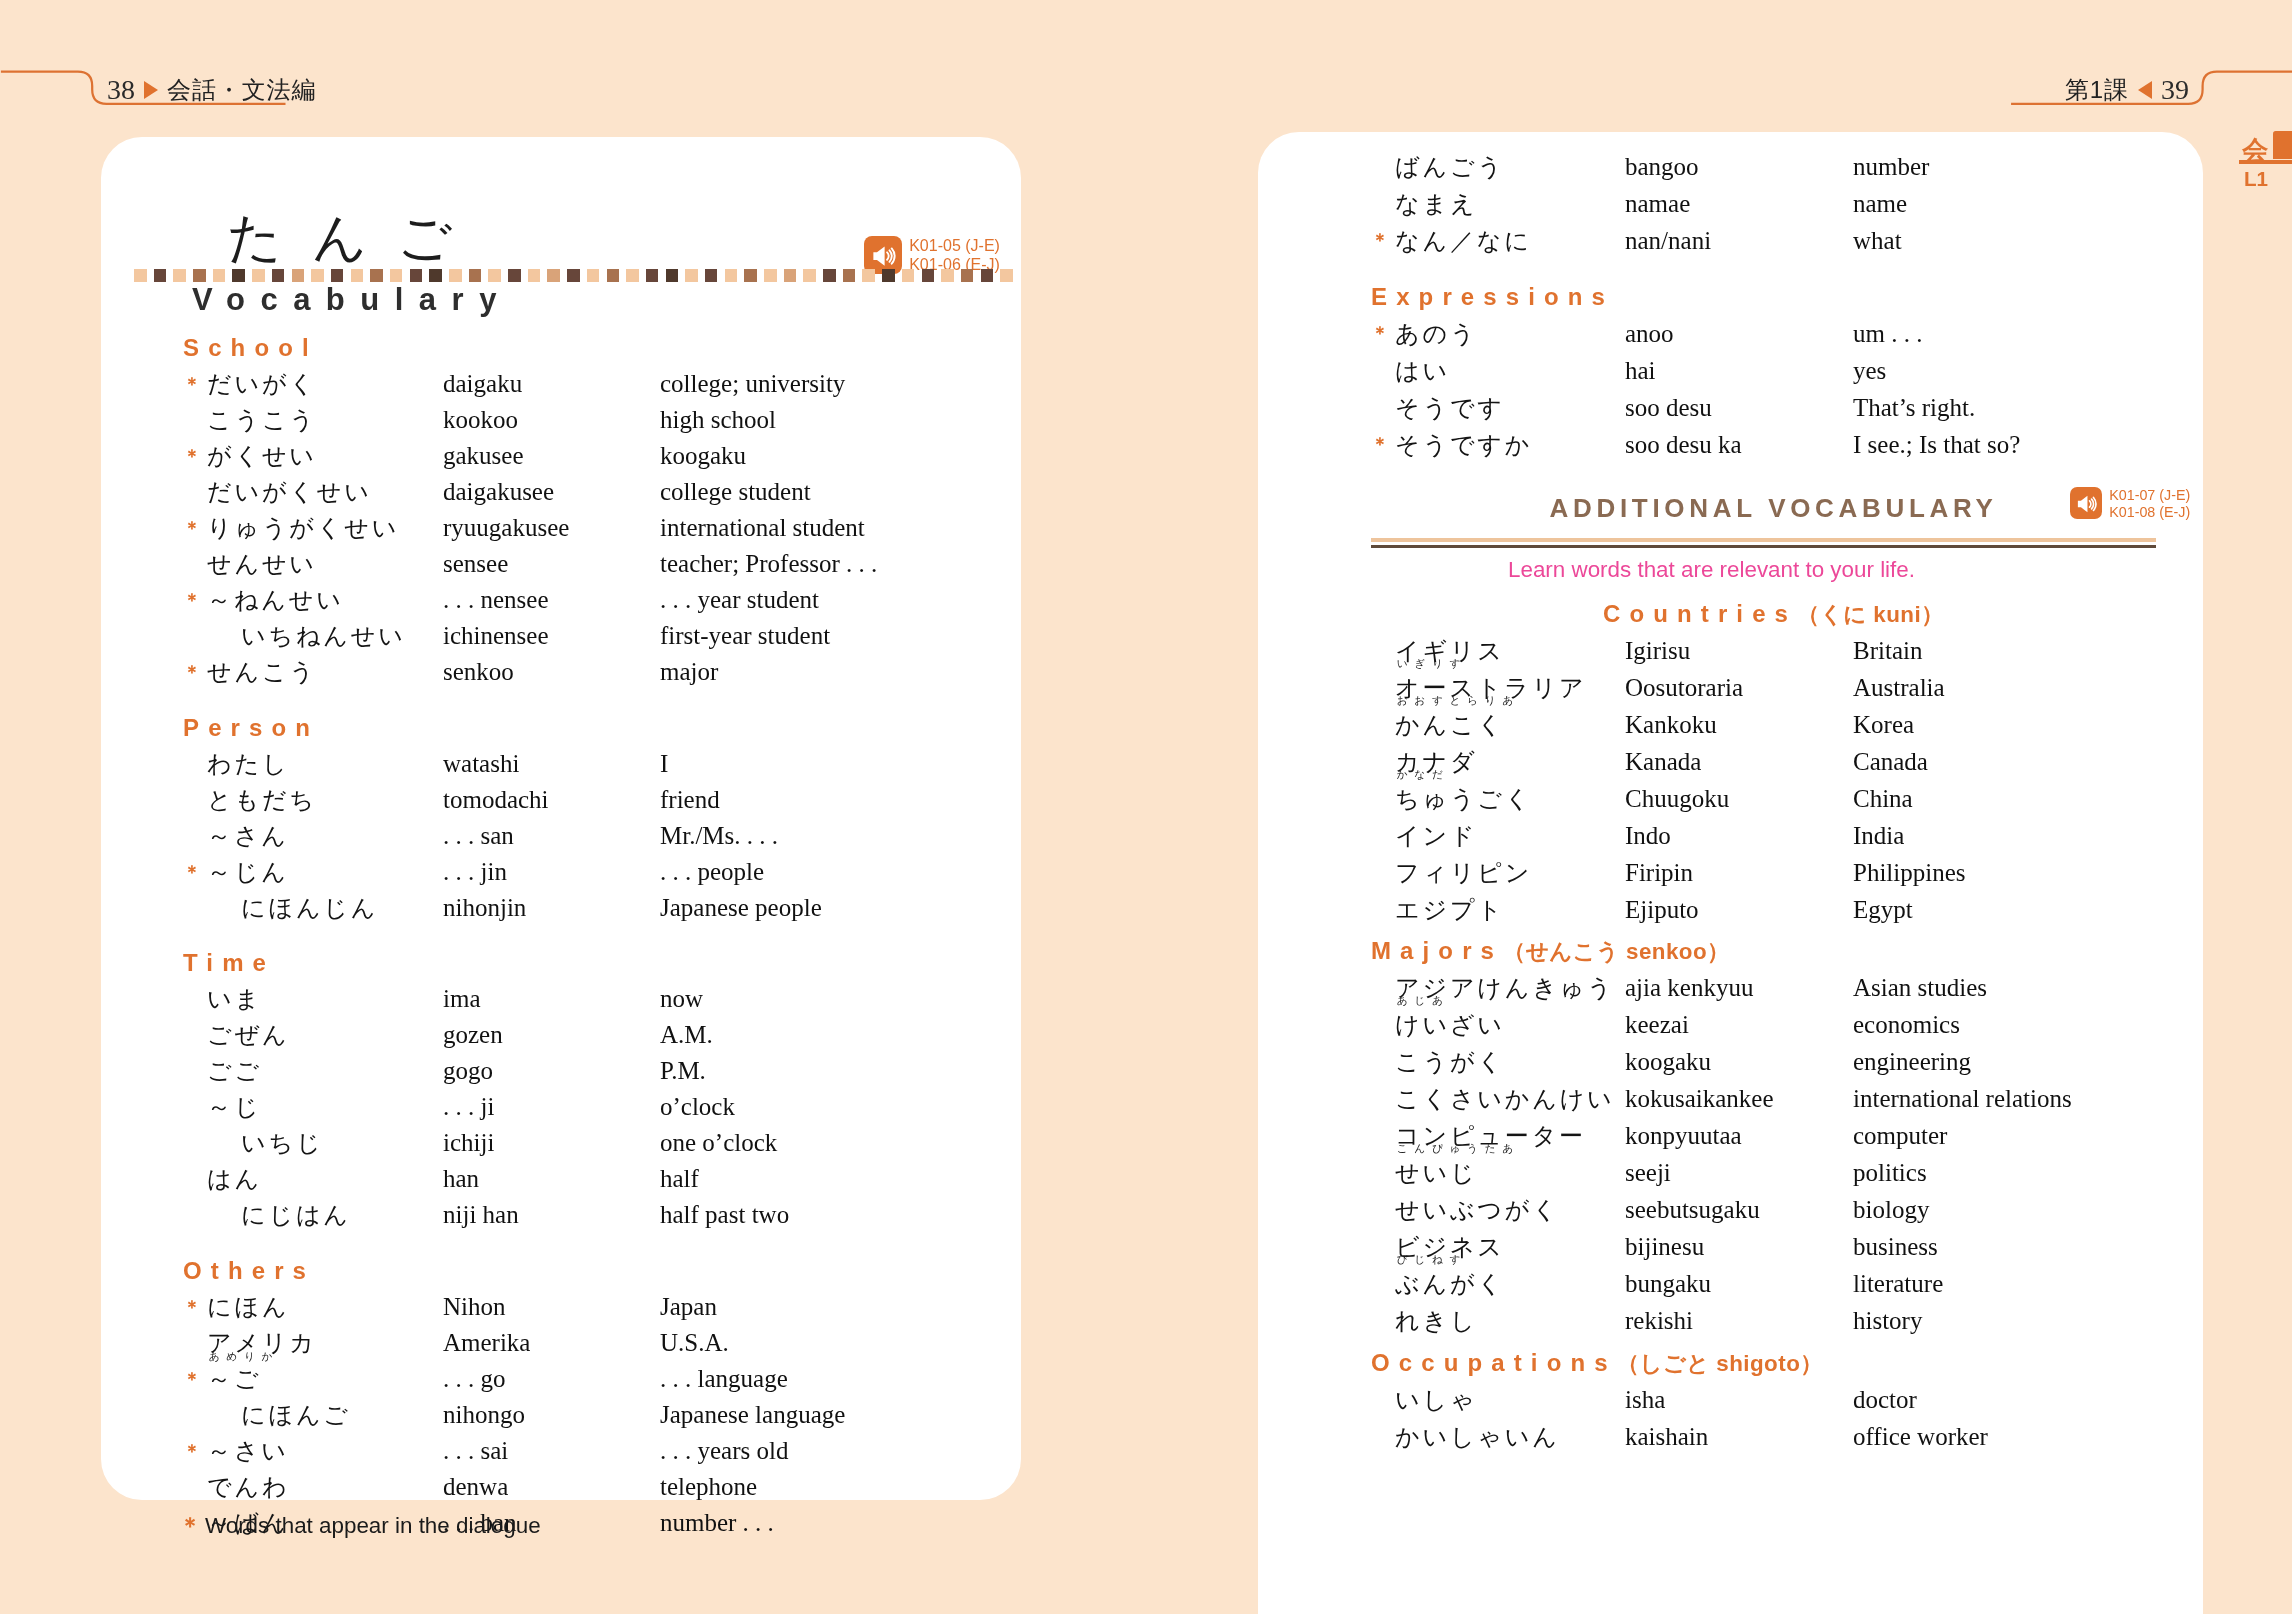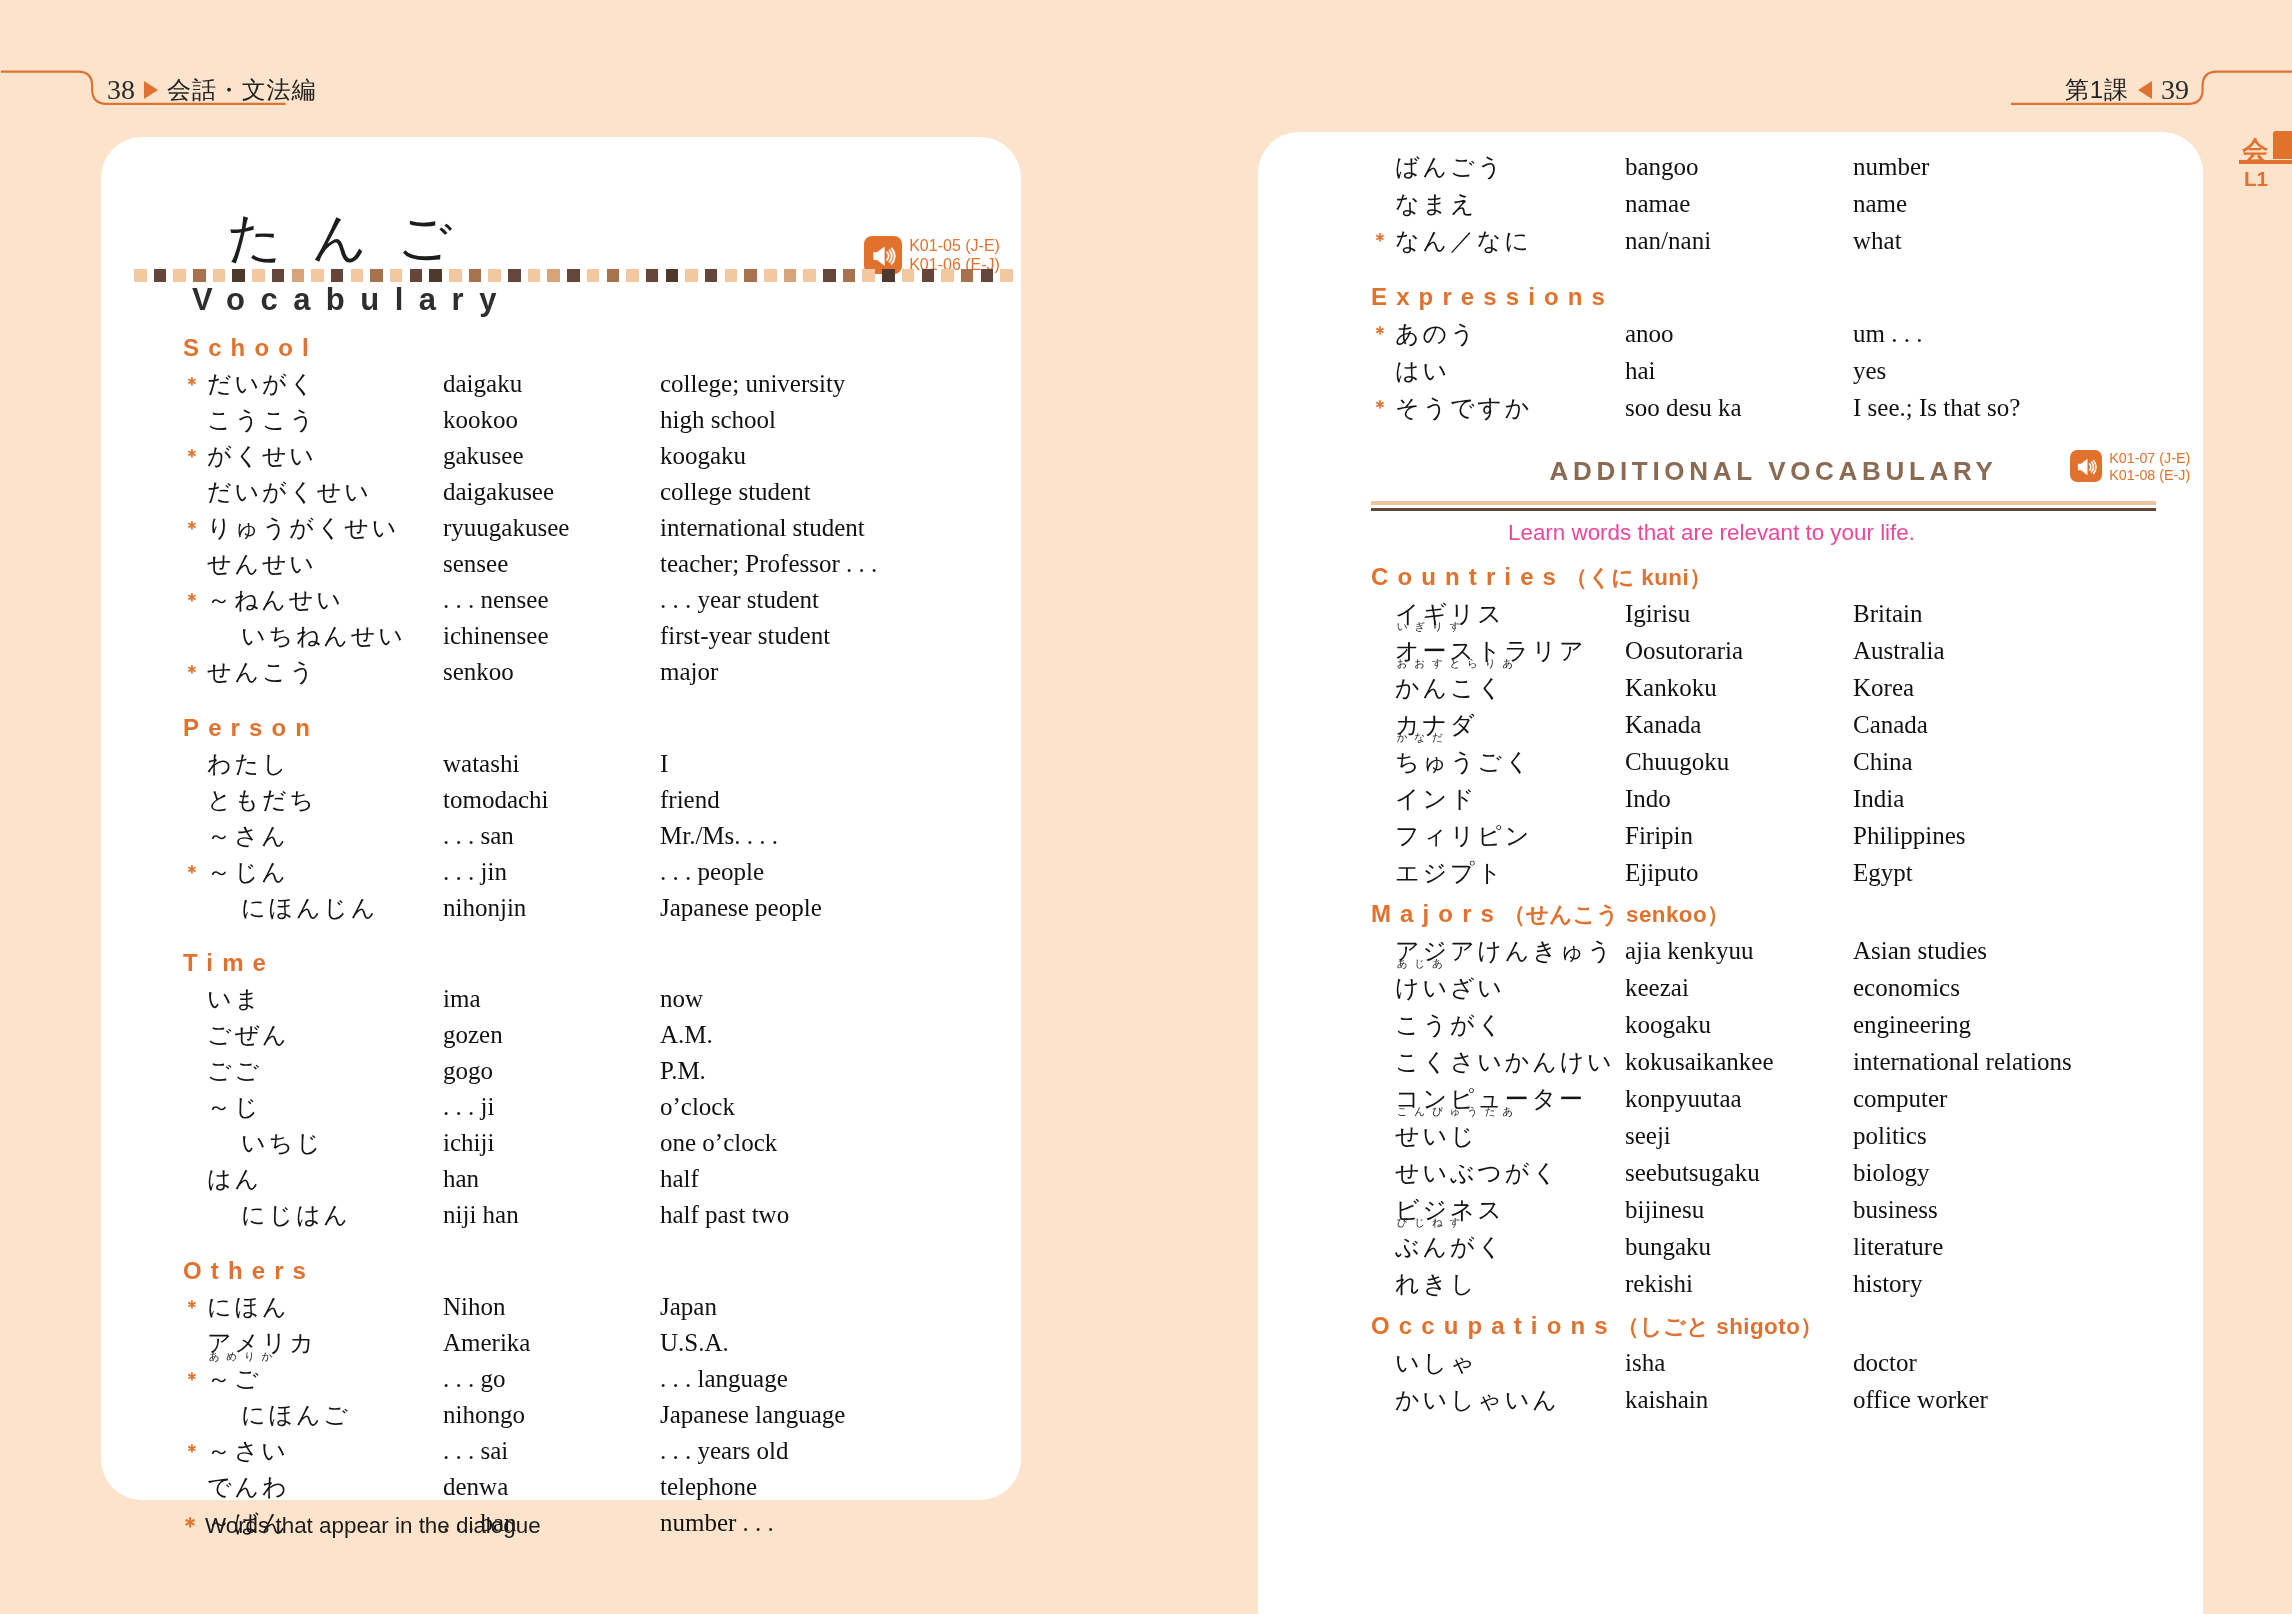--- a/index.html
+++ b/index.html
@@ -377,20 +377,26 @@
           <span class="romaji">anoo</span>
           <span class="en">um . . .</span>
         </div>
         <div class="row grid-r row-r">
           <span class="star"></span>
           <span class="jp">はい</span>
           <span class="romaji">hai</span>
           <span class="en">yes</span>
         </div>
         <div class="row grid-r row-r">
+          <span class="star"></span>
+          <span class="jp">そうです</span>
+          <span class="romaji">soo desu</span>
+          <span class="en">That’s right.</span>
+        </div>
+        <div class="row grid-r row-r">
           <span class="star">＊</span>
           <span class="jp">そうですか</span>
           <span class="romaji">soo desu ka</span>
           <span class="en">I see.; Is that so?</span>
         </div>
       </div>
     <div class="additional">
       <div class="add-header">
         <div class="add-title">ADDITIONAL VOCABULARY</div>
         <div class="audio audio-small add-audio">
@@ -405,21 +411,21 @@
             <div>K01-08 (E-J)</div>
           </div>
         </div>
       </div>
       <div class="add-rule">
           <div class="r1"></div>
           <div class="r2"></div>
         </div>
       <div class="add-sub">Learn words that are relevant to your life.</div>
       <div id="additional-sections">
-          <div class="sec-header" style="margin-top: 12.5px;">Countries<span class="paren">（くに kuni）</span></div>
+          <div class="sec-header" style="margin-top: 12.5px; text-align: center;">Countries<span class="paren">（くに kuni）</span></div>
           <div class="row grid-r row-r">
             <span class="star"></span>
             <span class="jp">イギリス<span class="furi">いぎりす</span></span>
             <span class="romaji">Igirisu</span>
             <span class="en">Britain</span>
           </div>
           <div class="row grid-r row-r">
             <span class="star"></span>
             <span class="jp">オーストラリア<span class="furi">おおすとらりあ</span></span>
             <span class="romaji">Oosutoraria</span>

